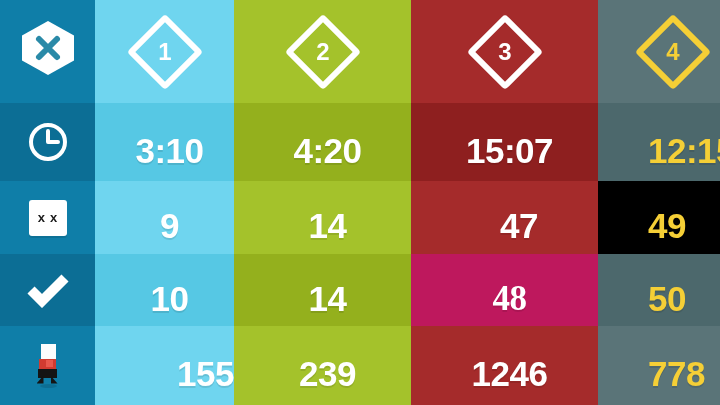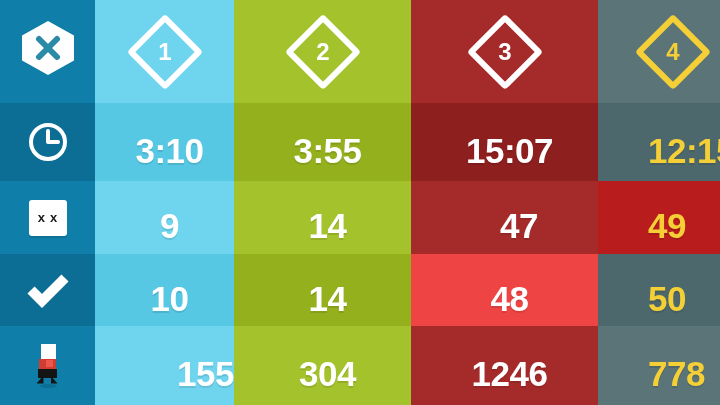--- a/index.html
+++ b/index.html
@@ -189,21 +189,21 @@
     <div class="cell gutter" style="background:#0c6e95;">
       <svg class="icon" width="44" height="44" viewBox="0 0 44 44" aria-hidden="true">
         <circle cx="22" cy="22" r="17" fill="none" stroke="#ffffff" stroke-width="4"></circle>
         <path d="M22 11 L22 22 L32 22" fill="none" stroke="#ffffff" stroke-width="4" stroke-linecap="round" stroke-linejoin="round"></path>
       </svg>
     </div>
     <div class="cell val" style="background:#56c8e4;">
       <span class="value white">3:10</span>
     </div>
     <div class="cell val" style="background:#94b01d;">
-      <span class="value white">3:55</span>
+      <span class="value white">4:20</span>
     </div>
     <div class="cell val" style="background:#8e1f1f;align-items:center;">
       <span class="value white">15:07</span>
     </div>
     <div class="cell val col4" style="background:#4c686c;">
       <span class="value yellow">12:15</span>
     </div>
 
     <div class="cell gutter" style="background:#0f7ea8;">
       <div class="deadface">
@@ -213,36 +213,36 @@
     </div>
     <div class="cell val" style="background:#6fd5ef;">
       <span class="value white">9</span>
     </div>
     <div class="cell val" style="background:#a4c22b;">
       <span class="value white">14</span>
     </div>
     <div class="cell val" style="background:#a52b2b;padding-left:29px;">
       <span class="value white">47</span>
     </div>
-    <div class="cell val col4" style="background:#b91c1c;">
+    <div class="cell val col4" style="background:#000000;">
       <span class="value yellow">49</span>
     </div>
 
     <div class="cell gutter" style="background:#0c6e95;">
       <svg class="icon" width="42" height="36" viewBox="0 0 42 36" aria-hidden="true">
         <path d="M4 18 L15 29 L38 6" fill="none" stroke="#ffffff" stroke-width="10" stroke-linecap="butt" stroke-linejoin="miter"></path>
       </svg>
     </div>
     <div class="cell val" style="background:#56c8e4;">
       <span class="value white">10</span>
     </div>
     <div class="cell val" style="background:#94b01d;">
       <span class="value white">14</span>
     </div>
-    <div class="cell val" style="background:#ef4444;">
+    <div class="cell val" style="background:#be185d;font-family:Liberation Serif, serif;">
       <span class="value white">48</span>
     </div>
     <div class="cell val col4" style="background:#4c686c;">
       <span class="value yellow">50</span>
     </div>
 
     <div class="cell gutter" style="background:#0f7ea8;">
       <div class="sprite">
         <div class="s shadow"></div>
         <div class="s hat"></div>
@@ -250,21 +250,21 @@
         <div class="s headhl"></div>
         <div class="s body"></div>
         <div class="s legL"></div>
         <div class="s legR"></div>
       </div>
     </div>
     <div class="cell val" style="background:#6fd5ef;justify-content:flex-end;">
       <span class="value white">155</span>
     </div>
     <div class="cell val" style="background:#a4c22b;">
-      <span class="value white">304</span>
+      <span class="value white">239</span>
     </div>
     <div class="cell val" style="background:#a52b2b;padding-left:10px;">
       <span class="value white">1246</span>
     </div>
     <div class="cell val col4" style="background:#5a7478;align-items:center;">
       <span class="value yellow">778</span>
     </div>
 
   </div>
 </div>

